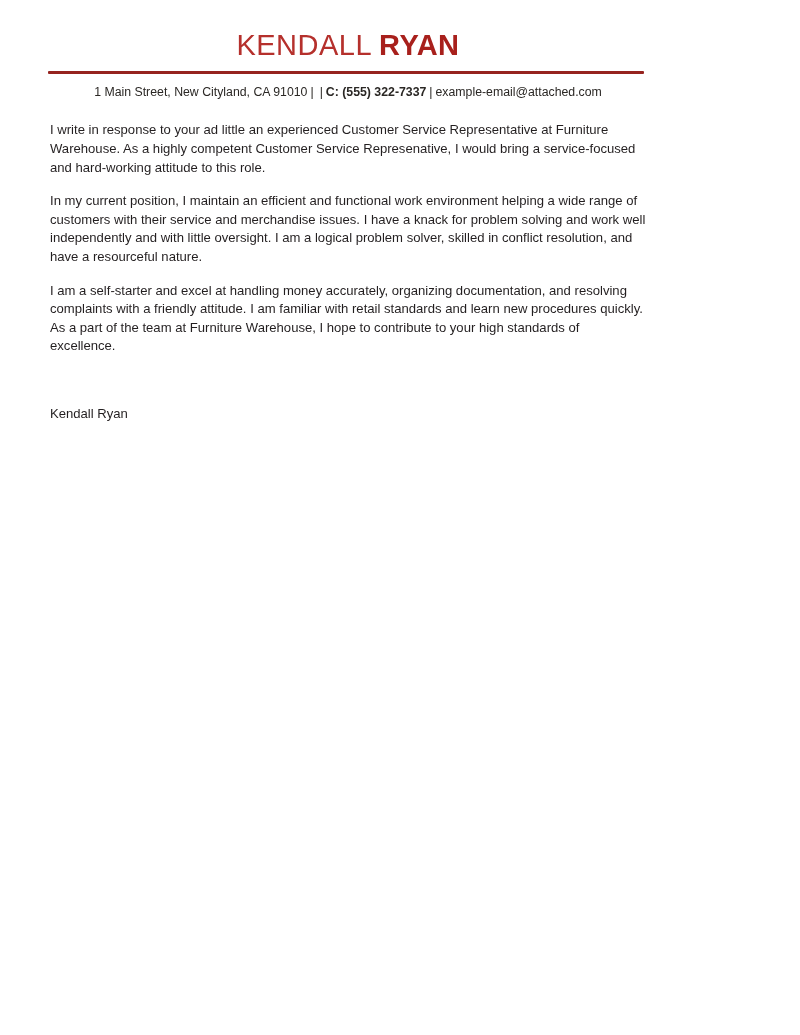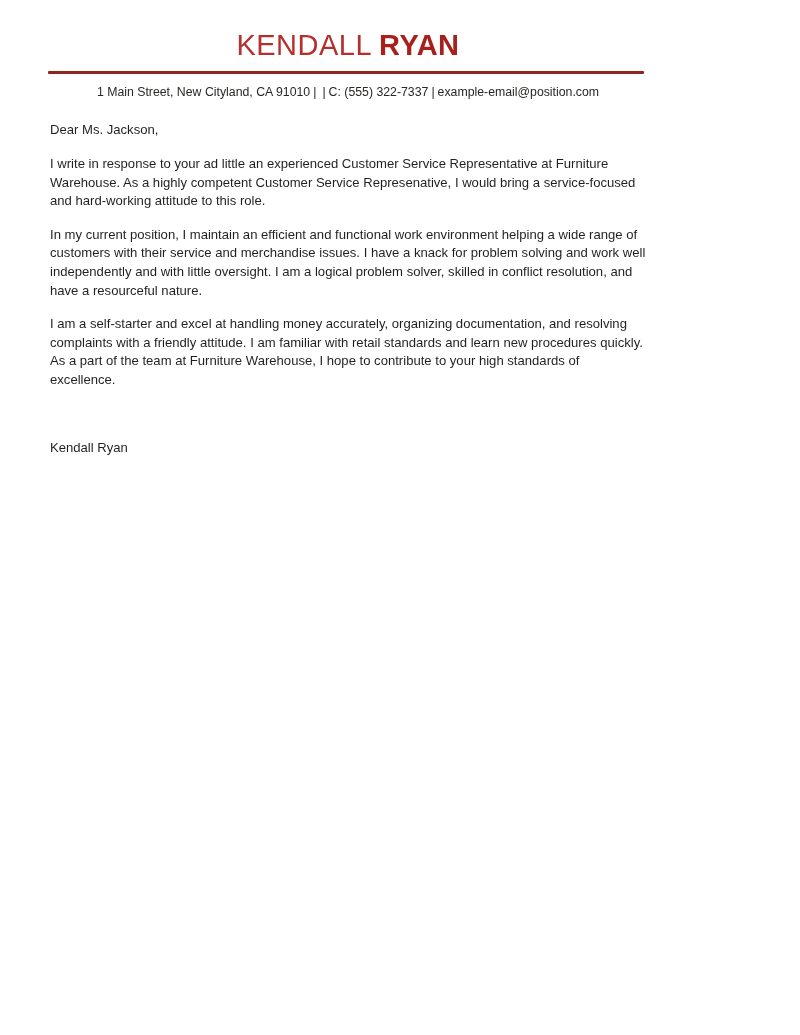--- a/index.html
+++ b/index.html
@@ -58,21 +58,21 @@
     font-size: 12.3px;
     color: #2a2724;
     margin-top: 11px;
     white-space: nowrap;
   }
   .contact-line .sep {
     margin: 0 3px;
     color: #2a2724;
   }
   .contact-line .phone {
-    font-weight: 400;
+    font-weight: 700;
   }
 
   
   .body-block {
     margin: 0;
     padding: 22px 50px 0 50px;
   }
 
   .para {
     font-size: 13.1px;
@@ -102,28 +102,27 @@
 
   <div class="letterhead">
 
     <div class="name-line">
       <span class="name-first">KENDALL</span><span class="name-last">RYAN</span>
     </div>
 
     <div class="rule"></div>
 
     <div class="contact-line">
-      <span>1 Main Street, New Cityland, CA 91010</span><span class="sep">|</span><span class="sep">|</span><span class="phone">C: (555) 322-7337</span><span class="sep">|</span><span>example-email@position.com</span>
+      <span>1 Main Street, New Cityland, CA 91010</span><span class="sep">|</span><span class="sep">|</span><span class="phone">C: (555) 322-7337</span><span class="sep">|</span><span>example-email@attached.com</span>
     </div>
 
   </div>
 
   <div class="body-block">
 
-    <p class="para salutation">Dear Ms. Jackson,</p>
 
     <p class="para">I write in response to your ad little an experienced Customer Service Representative at Furniture Warehouse. As a highly competent Customer Service Represenative, I would bring a service-focused and hard-working attitude to this role.</p>
 
     <p class="para">In my current position, I maintain an efficient and functional work environment helping a wide range of customers with their service and merchandise issues. I have a knack for problem solving and work well independently and with little oversight. I am a logical problem solver, skilled in conflict resolution, and have a resourceful nature.</p>
 
     <p class="para">I am a self-starter and excel at handling money accurately, organizing documentation, and resolving complaints with a friendly attitude. I am familiar with retail standards and learn new procedures quickly. As a part of the team at Furniture Warehouse, I hope to contribute to your high standards of excellence.</p>
 
 
 
     <div class="signature-gap"></div>

